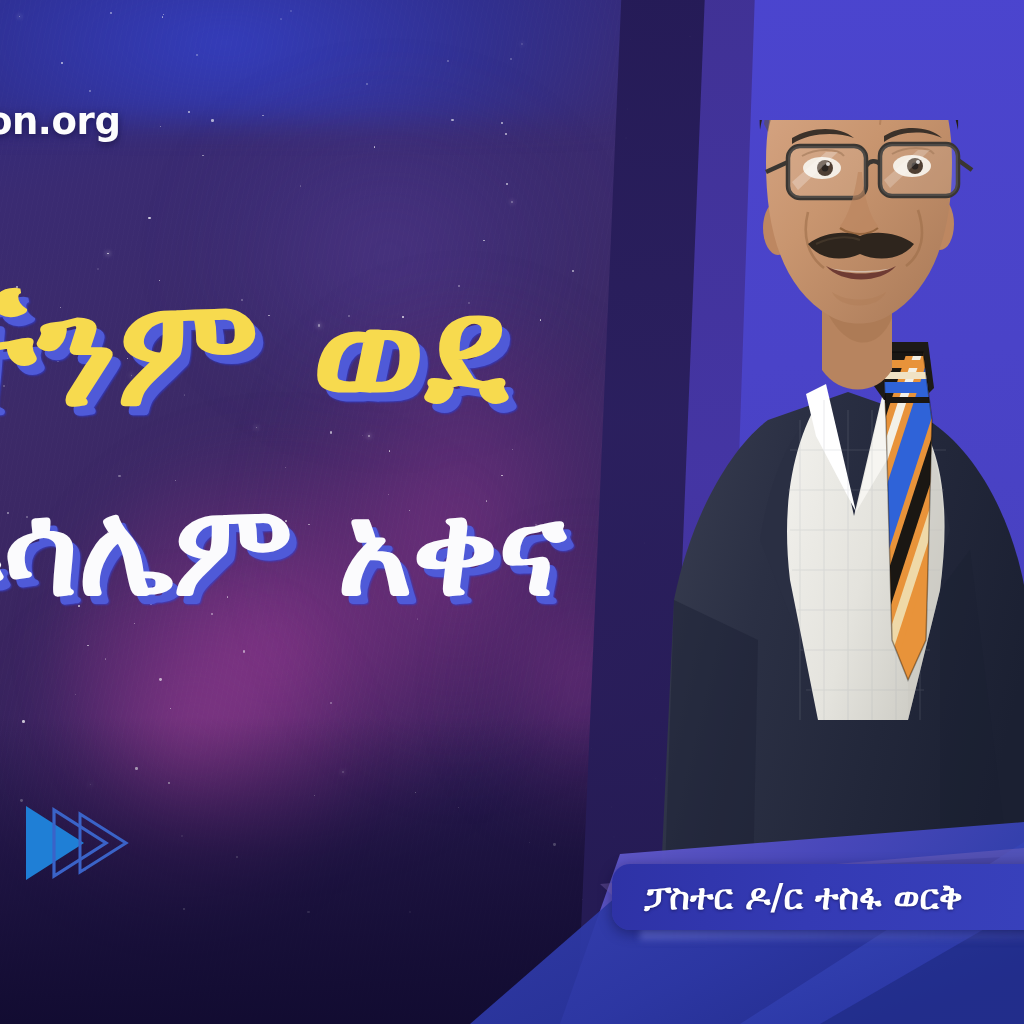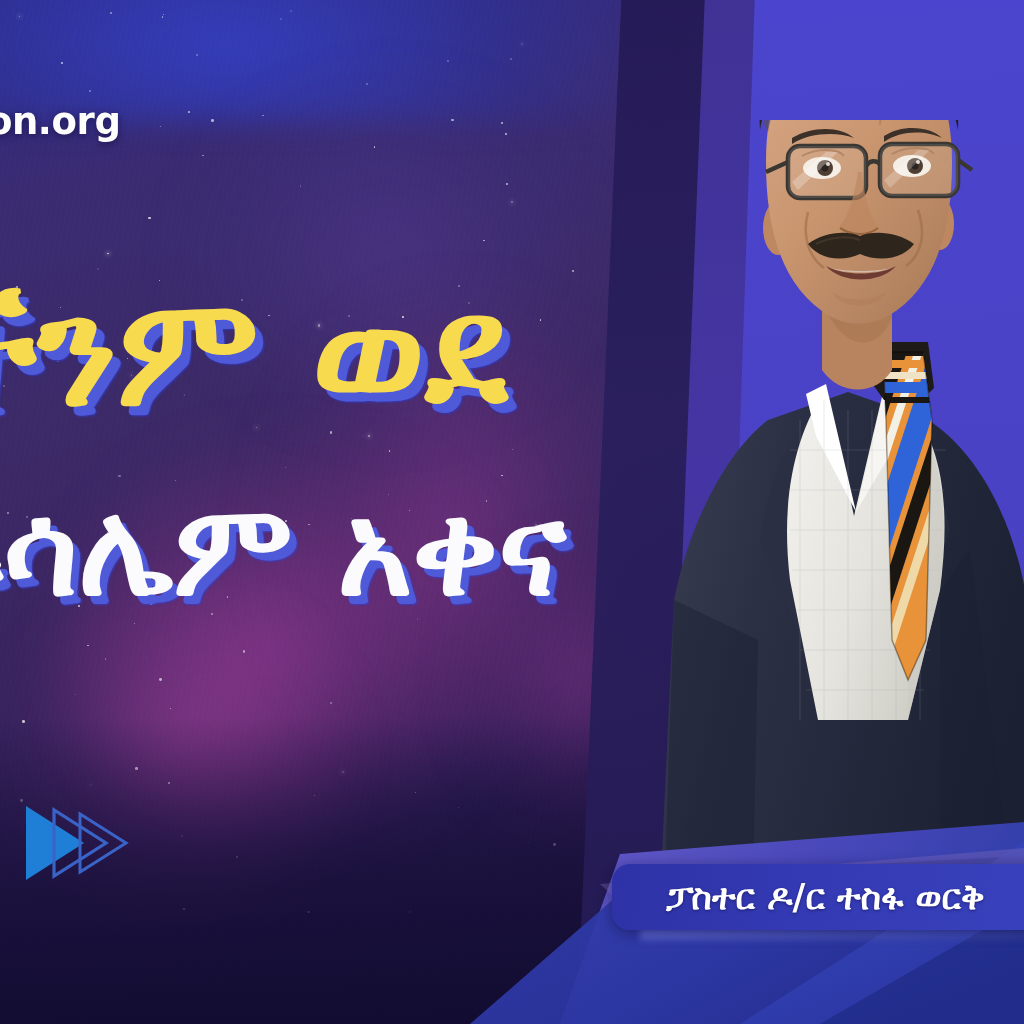--- a/index.html
+++ b/index.html
@@ -110,21 +110,20 @@
     background:linear-gradient(96deg,#2e32a6 0%, #343ab4 42%, #3942bd 100%);
     border-radius:18px 0 0 18px;
     box-shadow:0 3px 14px rgba(10,8,46,.45);
     display:flex; align-items:center;
     overflow:hidden;
   }
   .caption-text {
     color:#ffffff; font-size:35px; font-weight:700;
     padding-left:32px; white-space:nowrap;
     text-shadow:0 1px 3px rgba(10,8,50,.5);
-    margin-left:22px;
   }
   .caption-underglow {
     position:absolute; left:640px; top:928px; width:452px; height:12px;
     background:linear-gradient(90deg, rgba(120,130,235,.55), rgba(90,100,215,.18));
     filter:blur(3px);
   }
 </style>
 </head>
 <body>
 

